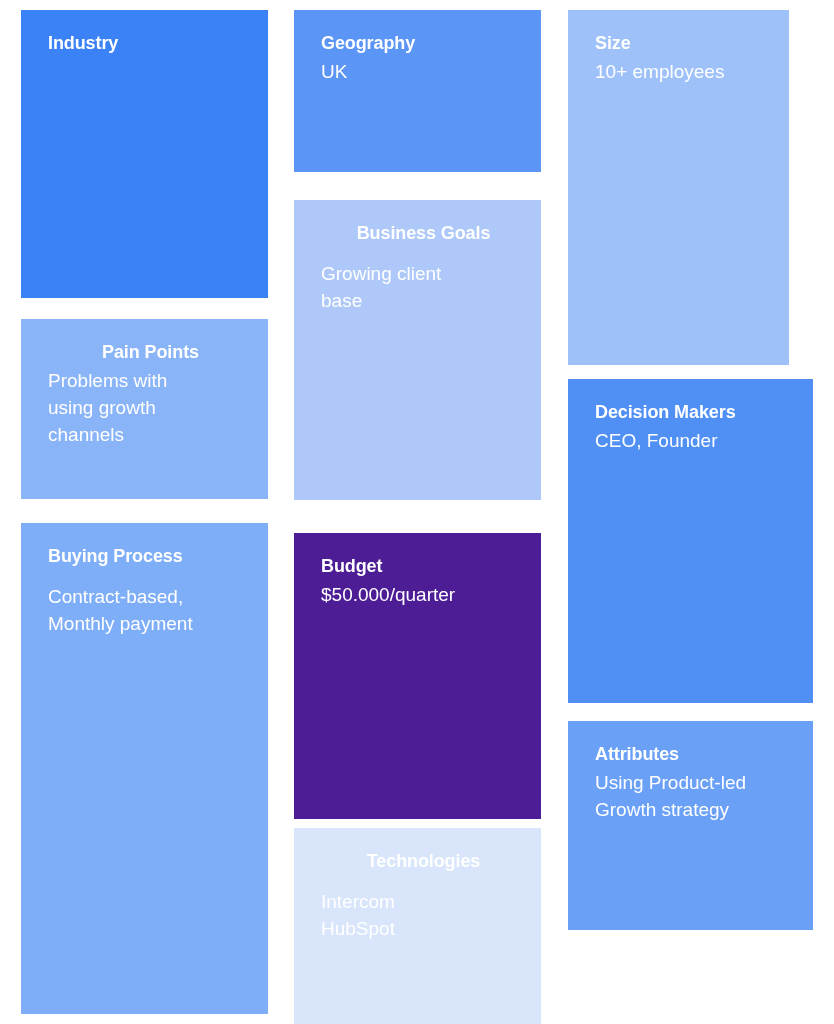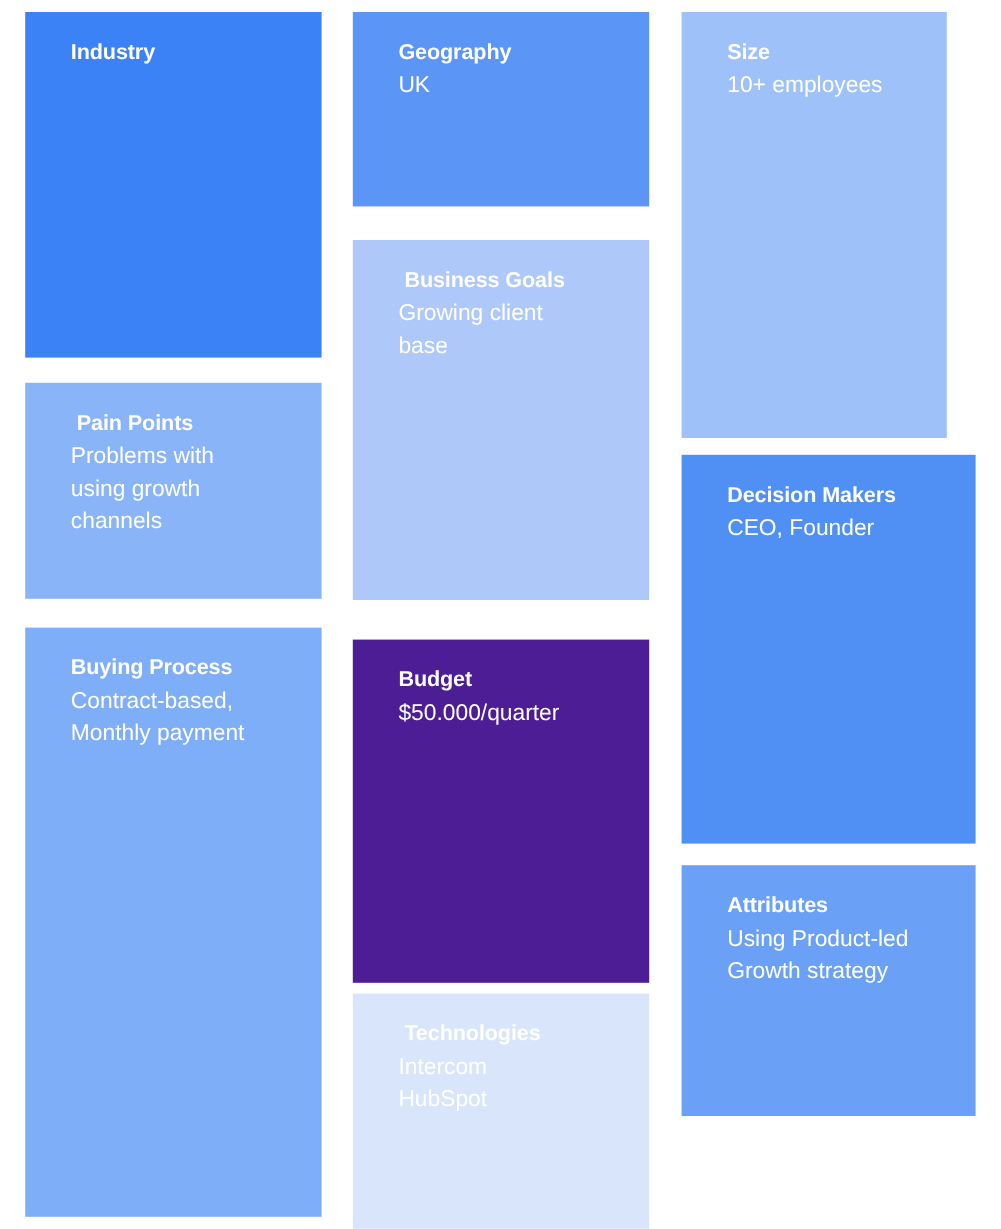--- a/index.html
+++ b/index.html
@@ -45,27 +45,28 @@
     font-size: 19px;
     font-weight: normal;
     line-height: 27px;
     color: #ffffff;
     margin: 0;
     white-space: pre-line;
   }
 
   
   .pad {
-    padding: 22px 20px 0 38px;
+    padding: 22px 20px 0 27px;
   }
   .title-indent {
     padding-left: 5px;
+    text-align: center;
   }
   .gap-sm .card-body { margin-top: 4px; }
-  .gap-md .card-body { margin-top: 4px; }
+  .gap-md .card-body { margin-top: 16px; }
 </style>
 </head>
 <body>
 
 <div id="board" style="background: rgb(255, 255, 255);">
     <div class="card pad gap-sm" style="left: 21px; top: 10px; width: 247px; height: 288px; background: rgb(59, 130, 246);">
       <span class="card-title">Industry</span>
     </div>
     <div class="card pad gap-sm" style="left: 21px; top: 319px; width: 247px; height: 180px; background: rgb(138, 180, 248);">
       <span class="card-title title-indent">Pain Points</span>

